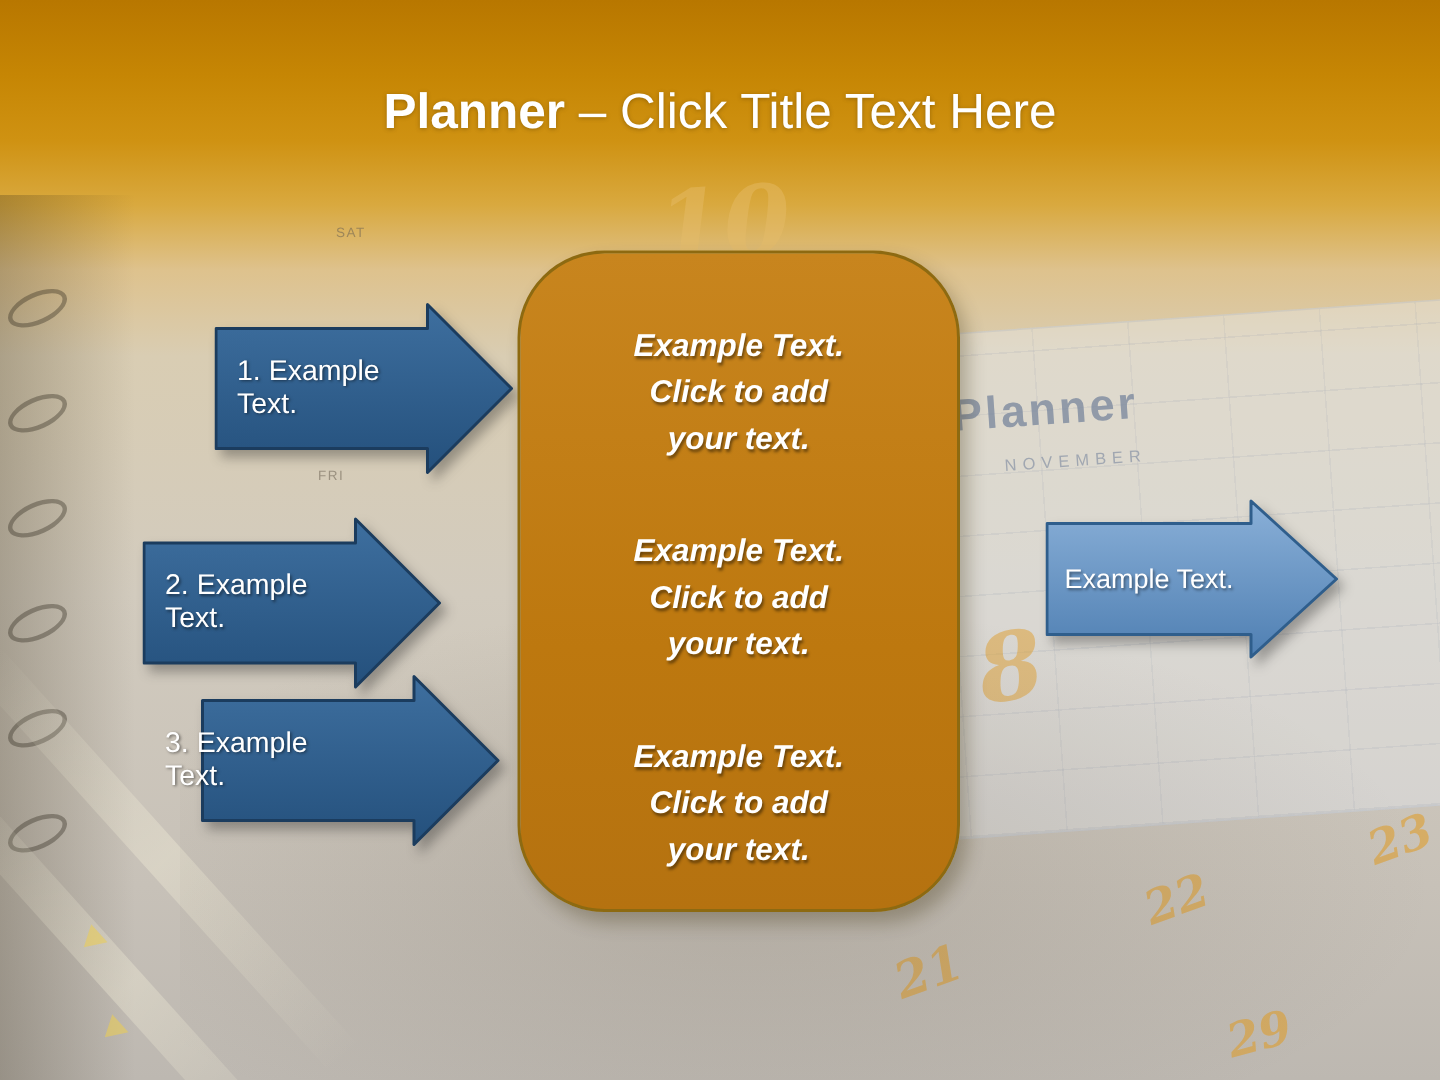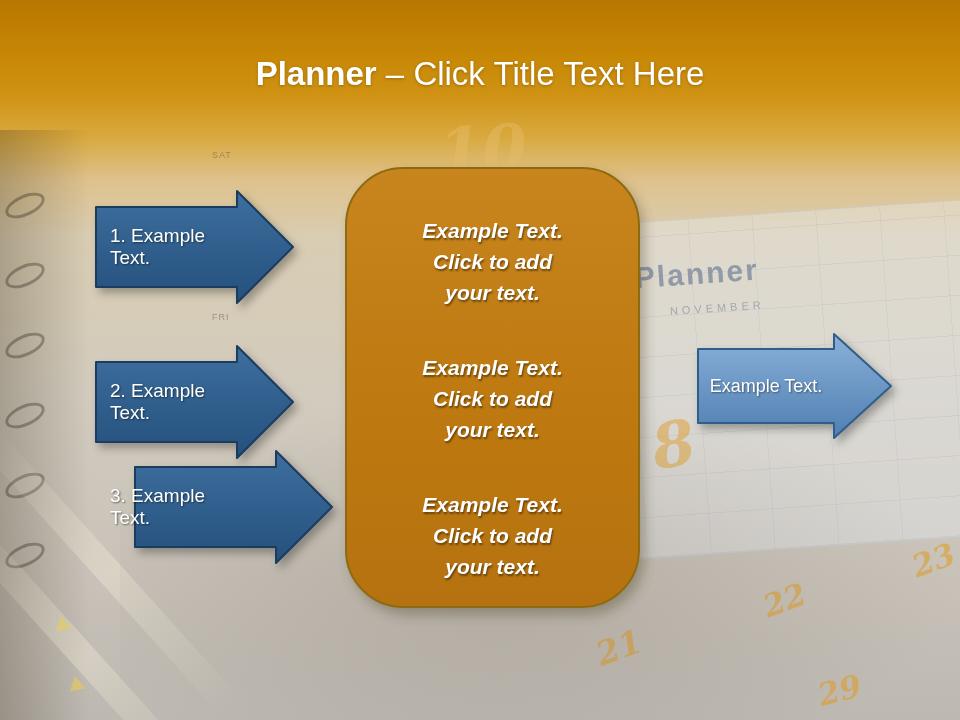--- a/index.html
+++ b/index.html
@@ -34,30 +34,30 @@
     color:#8d97a8;opacity:.75;}
   .wm-num{position:absolute;font-family:"DejaVu Serif",serif;font-style:italic;font-weight:bold;
     color:#df9f2f;opacity:.6;}
   .n10{left:438px;top:112px;font-size:64px;color:#e7bd6a;opacity:.45;transform:rotate(-4deg);}
   .n8 {left:652px;top:408px;font-size:62px;transform:rotate(-10deg);opacity:.5;}
   .n21{left:596px;top:628px;font-size:33px;transform:rotate(-20deg);}
   .n22{left:763px;top:582px;font-size:31px;transform:rotate(-20deg);}
   .n23{left:912px;top:542px;font-size:31px;transform:rotate(-20deg);}
   .n29{left:818px;top:672px;font-size:31px;transform:rotate(-15deg);}
   .day{position:absolute;left:212px;font-size:9px;color:#6b6152;opacity:.55;letter-spacing:1px;}
-  .d1{top:150px;} .d2{top:312px;} .d3{top:427px;}
+  .d1{top:150px;margin-left:12px;} .d2{top:312px;} .d3{top:427px;}
   .chev{position:absolute;width:0;height:0;border-left:14px solid rgba(236,205,80,.55);
     border-top:8px solid transparent;border-bottom:8px solid transparent;transform:rotate(18deg);}
   
   .title{position:absolute;z-index:6;top:55px;left:0;width:100%;text-align:center;
     color:#fff;font-size:33px;text-shadow:0 1px 3px rgba(90,60,0,.45);}
   .title-bold{font-weight:bold;}
   
   .larrow{position:absolute;z-index:5;left:95px;width:200px;height:116px;}
-  .a1{top:189px;} .a2{top:344px;} .a3{top:449px;padding-left:39px;}
+  .a1{top:201px;margin-left:48px;} .a2{top:344px;} .a3{top:449px;padding-left:39px;}
   .larrow svg,.rarrow svg{display:block;filter:drop-shadow(4px 5px 4px rgba(30,30,30,.35));}
   .larrow-label{position:absolute;left:0;top:0;width:142px;height:100%;
     display:flex;align-items:center;box-sizing:border-box;padding-left:15px;
     color:#fff;font-size:19px;text-shadow:1px 1px 2px rgba(0,0,0,.5);}
   
   .rarrow{position:absolute;z-index:5;left:697px;top:332px;width:196px;height:108px;}
   .rarrow-label{position:absolute;left:0;top:0;width:138px;height:100%;
     display:flex;align-items:center;justify-content:center;
     color:#fff;font-size:18px;text-shadow:1px 1px 2px rgba(0,0,0,.45);}
   

